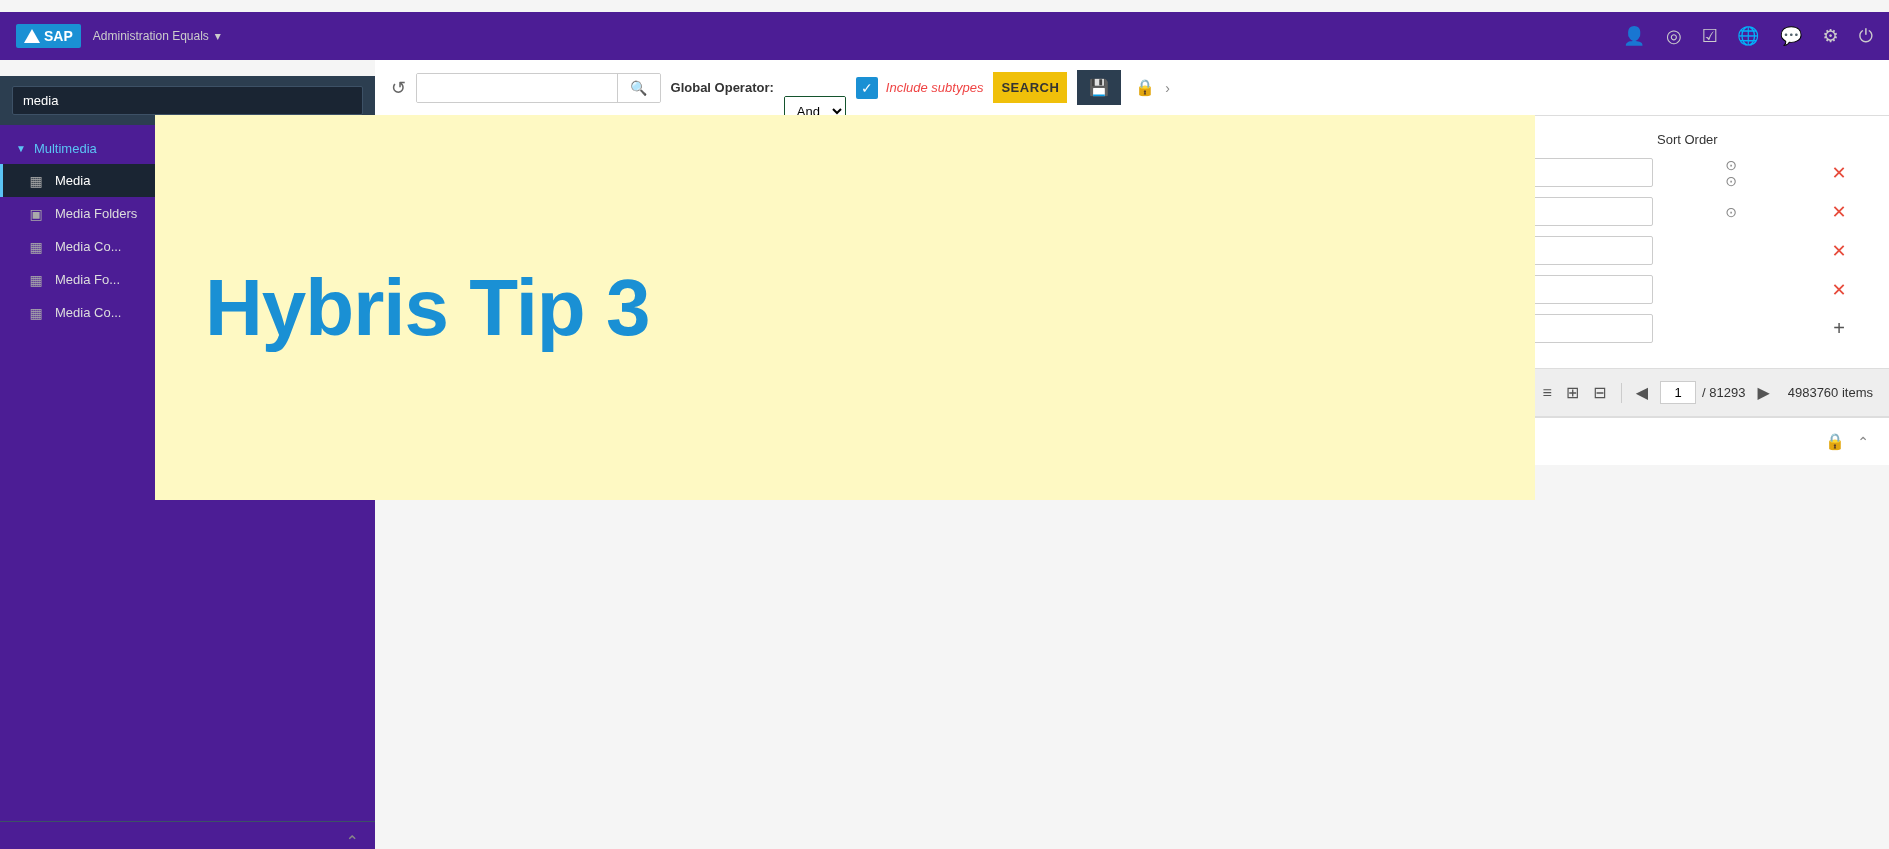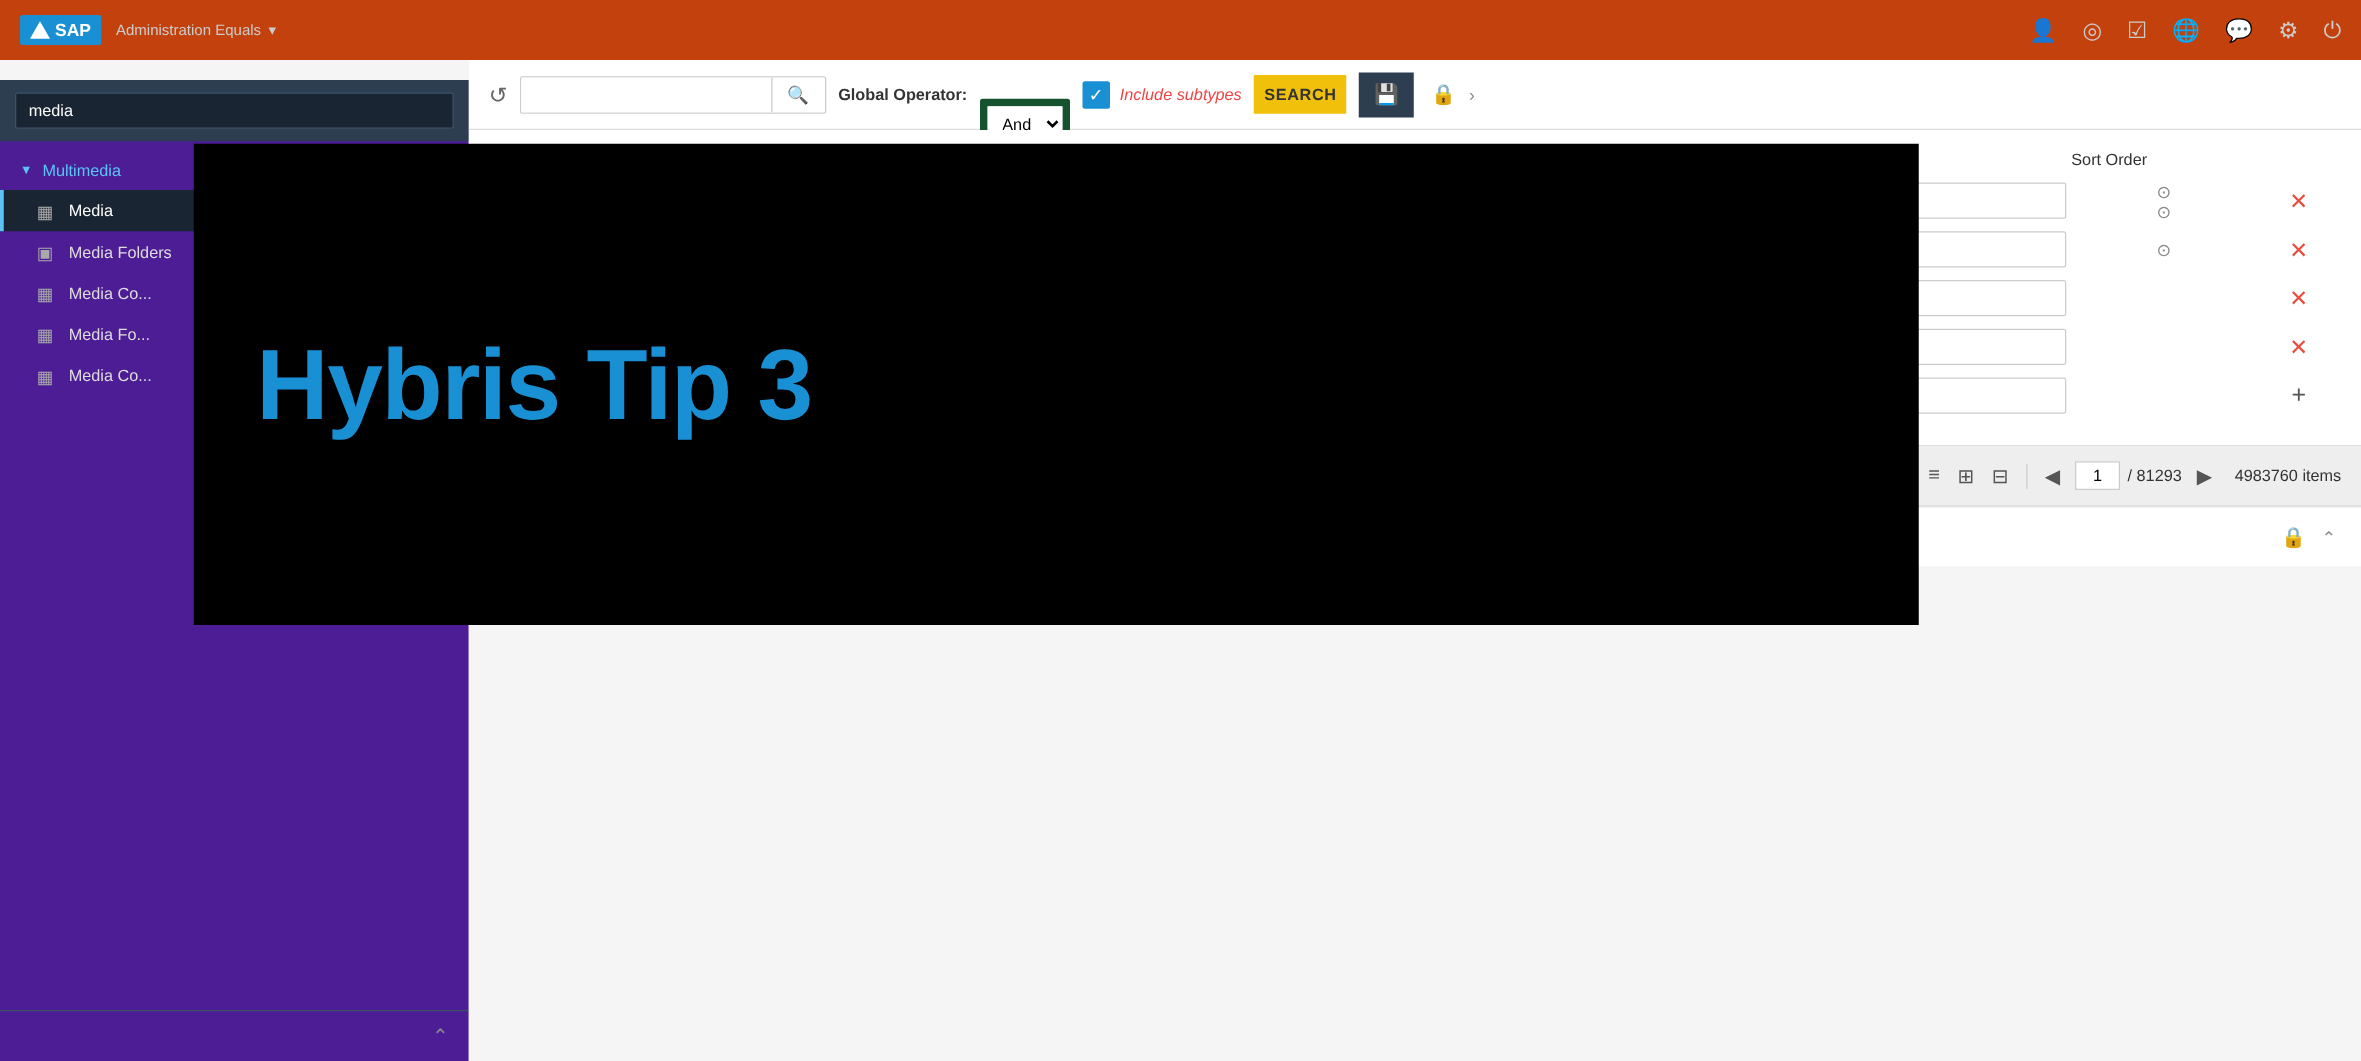--- a/index.html
+++ b/index.html
@@ -1,25 +1,26 @@
 <!DOCTYPE html>
 <html><head>
   <meta charset="utf-8">
   <style>
     * { box-sizing: border-box; margin: 0; padding: 0; }
     body { font-family: Arial, sans-serif; font-size: 13px; background: #f5f5f5; overflow: hidden; width: 1889px; height: 849px; }
 
     
     .top-nav {
-      background: #c2410c;
+      background: #4c1d95;
       height: 48px;
       display: flex;
       align-items: center;
       padding: 0 16px;
       gap: 12px;
+      margin-top: 12px;
     }
     .sap-logo {
       background: #1a90d4;
       color: white;
       font-weight: bold;
       font-size: 14px;
       padding: 4px 8px;
       border-radius: 2px;
       display: flex;
       align-items: center;
@@ -174,21 +175,21 @@
       color: #555;
       font-size: 14px;
     }
     .global-operator-label {
       color: #333;
       font-size: 13px;
       font-weight: bold;
     }
     .operator-select {
       display: flex;
-      border: 6px solid #14532d;
+      border: 1px solid #14532d;
       border-radius: 2px;
       overflow: hidden;
       align-items: center;
       margin-top: 48px;
     }
     .operator-select select {
       padding: 6px 8px;
       border: none;
       outline: none;
       font-size: 13px;
@@ -376,21 +377,21 @@
     .status-lock { color: #1a90d4; font-size: 16px; margin-left: auto; }
     .status-chevron { color: #888; font-size: 14px; }
 
     
     .overlay-banner {
       position: absolute;
       left: 155px;
       top: 115px;
       width: 1380px;
       height: 385px;
-      background: #000000;
+      background: #fef9c3;
       display: flex;
       flex-direction: column;
       justify-content: center;
       align-items: flex-start;
       padding: 16px 50px;
       z-index: 100;
       pointer-events: none;
     }
     .overlay-title {
       font-size: 80px;

